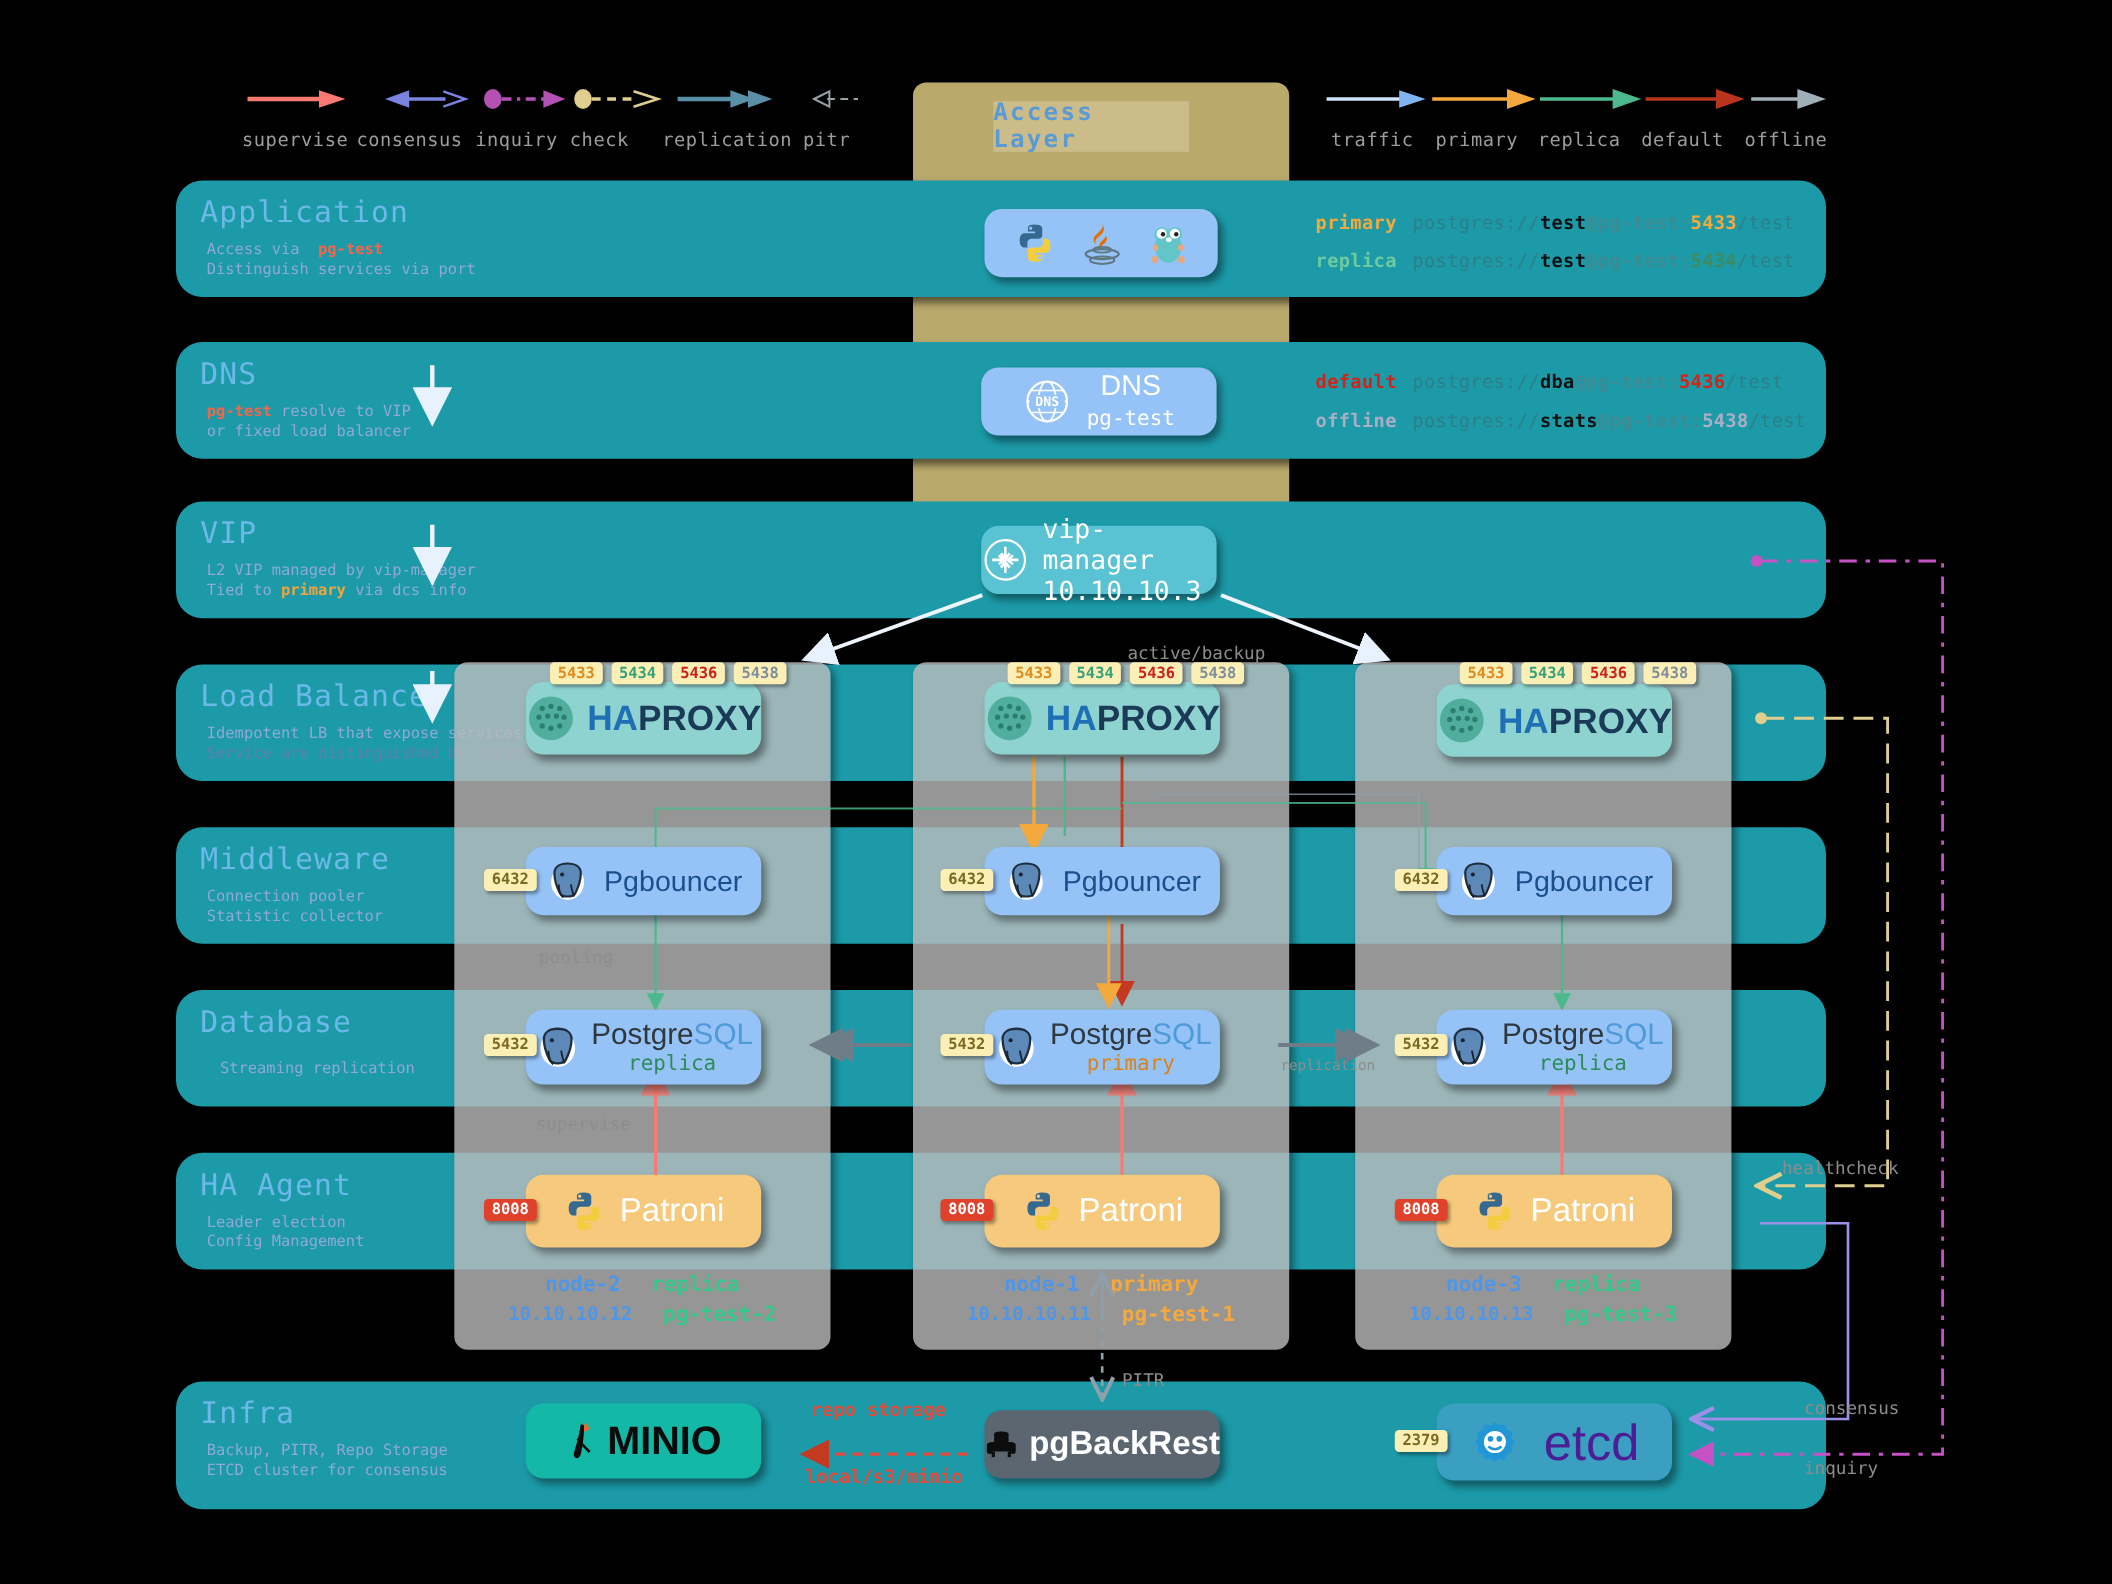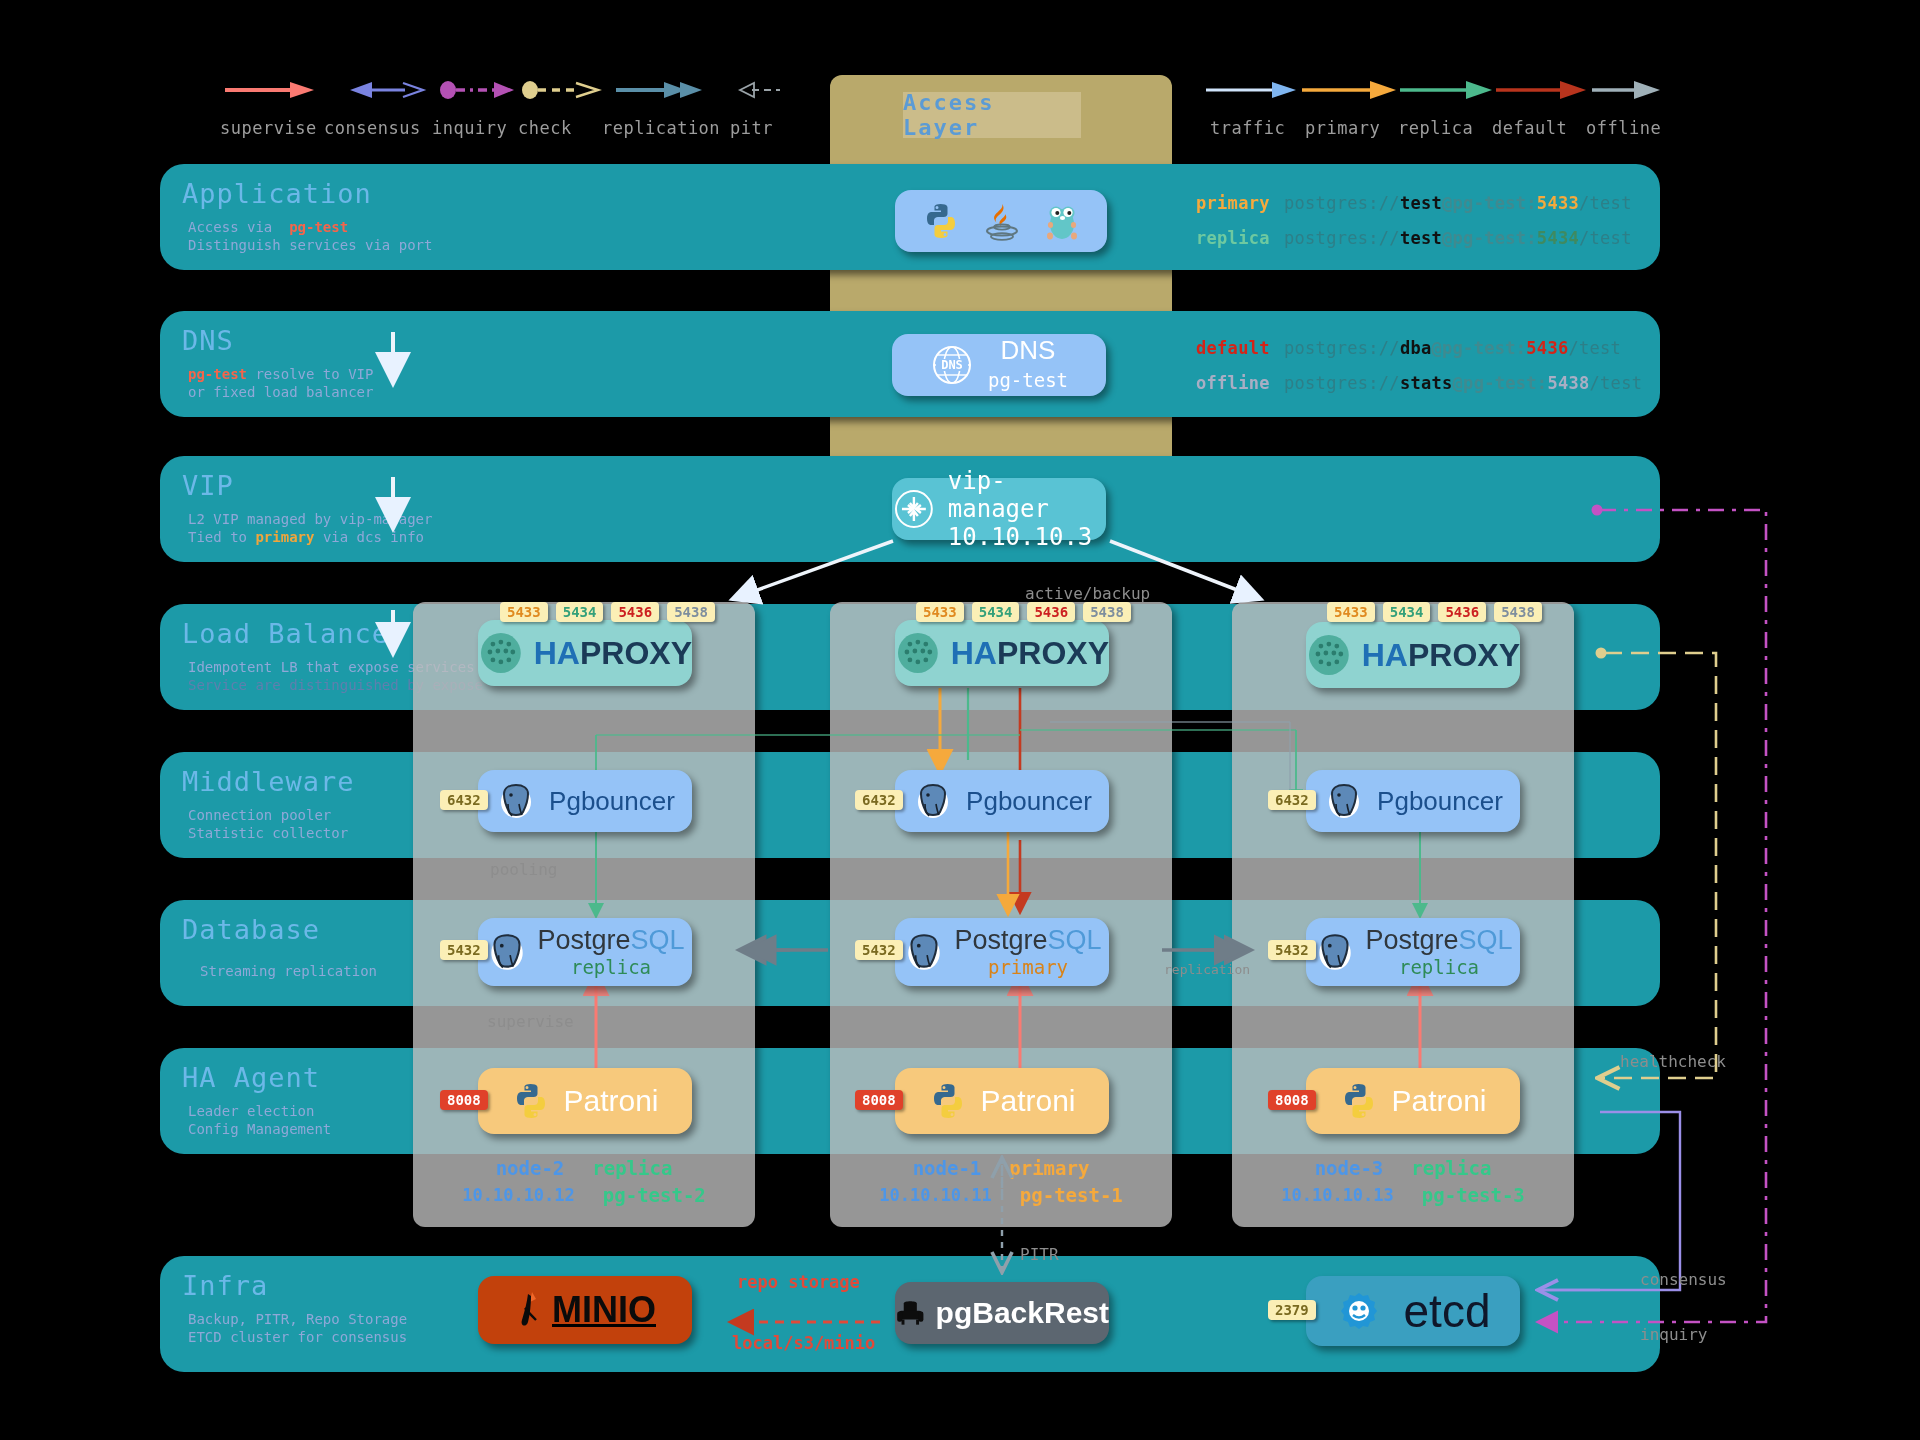--- a/index.html
+++ b/index.html
@@ -47,42 +47,42 @@
   .nf-ip{color:#4d96e8;font-size:17px;font-weight:bold;}
   .nf-clu{color:#35c88a;font-size:19px;font-weight:bold;}
   .nf-clu.prim{color:#f5a93c;}
 
   
   .comp{position:absolute;border-radius:16px;display:flex;align-items:center;
     justify-content:center;box-shadow:4px 5px 7px rgba(0,0,0,.4);}
   .comp-blue{background:#95c3f7;}
   .comp-cyan{background:#59c3d4;}
   .comp-orange{background:#f7c97c;}
-  .comp-maroon{background:#c2410c;text-decoration:underline;}
+  .comp-maroon{background:#14b8a6;}
   .comp-etcd{background:#3a9fc0;}
   .comp-backrest{background:#5c6670;}
 
   .haproxy-txt{font-family:"Liberation Sans",sans-serif;font-size:32px;font-weight:bold;}
   .haproxy-txt .b{color:#1f6fb5;}
   .haproxy-txt .d{color:#1b3a57;}
   .pgb-txt{font-family:"Liberation Sans",sans-serif;font-size:26px;color:#1b4f8c;}
   .pg-txt{font-family:"Liberation Sans",sans-serif;font-size:27px;line-height:27px;}
   .pg-txt .dark{color:#30373d;}
   .pg-txt .lt{color:#4f9ad8;}
   .pg-role{font-family:"DejaVu Sans Mono",monospace;font-size:19px;color:#2e8b57;
     text-align:center;margin-top:2px;}
   .pg-role.prim{color:#d98318;}
   .patroni-txt{font-family:"Liberation Sans",sans-serif;font-size:30px;color:#fff;}
   .dns-txt{font-family:"Liberation Sans",sans-serif;font-size:26px;color:#fff;
     text-align:left;line-height:30px;}
   .dns-sub{font-family:"DejaVu Sans Mono",monospace;font-size:19px;color:#fff;}
   .vip-txt{font-family:"DejaVu Sans Mono",monospace;font-size:24px;color:#fff;
     line-height:28px;text-align:left;}
   .minio-txt{font-family:"Liberation Sans",sans-serif;font-size:36px;font-weight:bold;color:#0b0b0b;}
-  .etcd-txt{font-family:"Liberation Sans",sans-serif;font-size:46px;color:#0f172a;margin-left:14px;}
+  .etcd-txt{font-family:"Liberation Sans",sans-serif;font-size:46px;color:#4c1d95;margin-left:14px;}
   .backrest-txt{font-family:"Liberation Sans",sans-serif;font-size:30px;font-weight:bold;color:#fff;}
 
   
   .badge{position:absolute;background:#fbefb6;border-radius:4px;padding:2px 7px;
     font-size:14px;font-weight:bold;box-shadow:2px 2px 3px rgba(0,0,0,.35);}
   .badge.red{background:#e0412a;color:#fff;}
   .b5433{color:#e08a20;} .b5434{color:#35a07a;} .b5436{color:#cc2020;} .b5438{color:#7e8e9e;}
   .bport{color:#7a6a20;}
 
   

